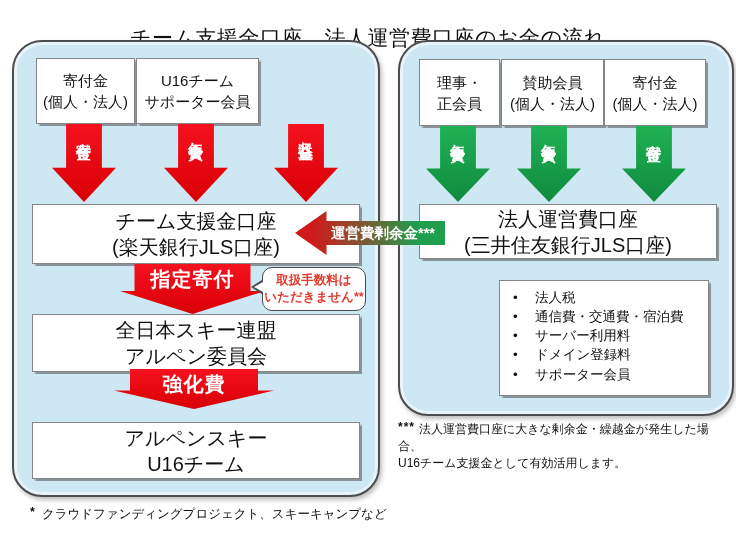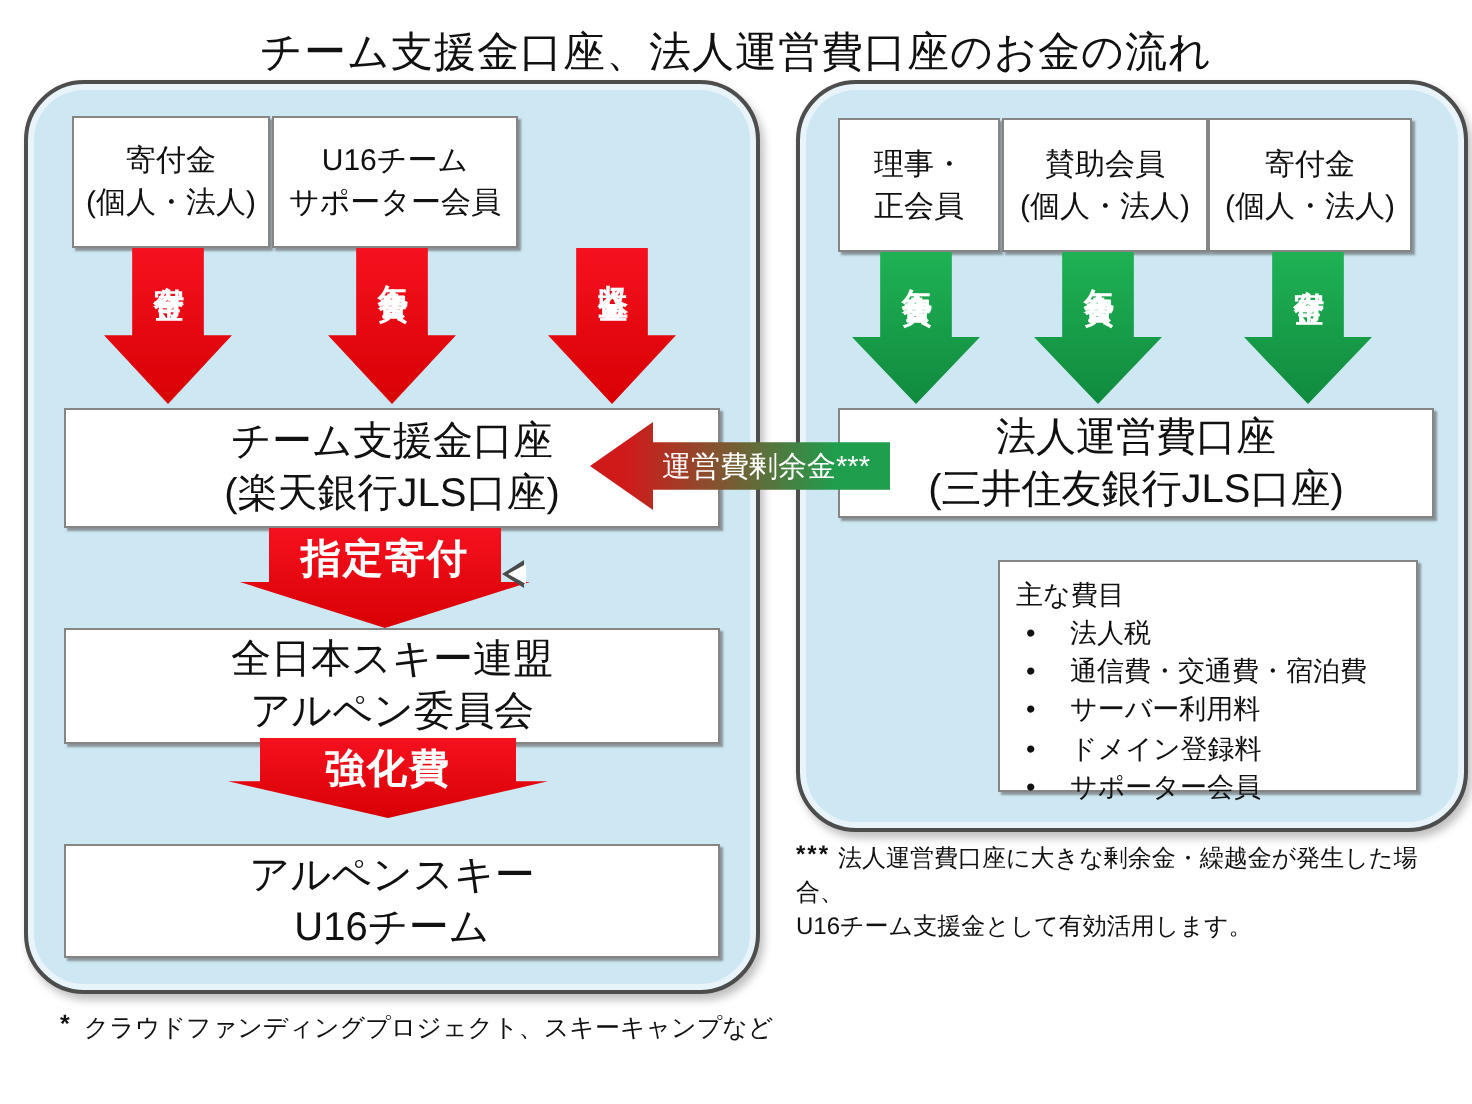--- a/index.html
+++ b/index.html
@@ -2,21 +2,21 @@
 <html><head>
 <meta charset="utf-8">
 <style>
   html,body{margin:0;padding:0;background:#fff;}
   .canvas{
     position:relative;width:736px;height:552px;background:#ffffff;
     font-family:"Liberation Sans","DejaVu Sans",sans-serif;color:#111;
     overflow:hidden;
   }
   .title{
-    position:absolute;top:12px;left:0;width:736px;text-align:center;
+    position:absolute;top:24px;left:0;width:736px;text-align:center;
     font-size:21px;letter-spacing:.5px;color:#111;
   }
   .panel{
     position:absolute;background:#cde7f3;border:2px solid #4d4d4d;
     border-radius:30px;box-shadow:2px 3px 4px rgba(0,0,0,.25),
     inset 0 0 0 3px rgba(255,255,255,.55);
   }
   .panel-left{left:12px;top:40px;width:364px;height:453px;}
   .panel-right{left:398px;top:40px;width:332px;height:372px;}
   .wbox{
@@ -47,21 +47,21 @@
     clip-path:polygon(10% 0,90% 0,90% 54%,100% 54%,50% 100%,0 54%,10% 54%);
     filter:drop-shadow(0 0 1px rgba(120,0,0,.6));z-index:4;
   }
   .d-arrow span{font-size:20px;font-weight:bold;color:#fff;padding-top:2px;letter-spacing:1px;}
   .surplus{
     position:absolute;left:295px;top:211px;width:150px;height:44px;z-index:6;
     background:linear-gradient(90deg,#d01a1a 12%,#1f9e4d 82%);
     clip-path:polygon(0 50%,21% 0,21% 23%,100% 23%,100% 77%,21% 77%,21% 100%);
     display:flex;align-items:center;justify-content:center;
   }
-  .surplus span{font-size:14.5px;font-weight:normal;color:#fff;padding-left:26px;white-space:nowrap;}
+  .surplus span{font-size:14.5px;font-weight:bold;color:#fff;padding-left:26px;white-space:nowrap;}
   .callout{
     position:absolute;left:262px;top:267px;width:102px;height:42px;z-index:5;
     background:#fff;border:1.5px solid #4a4a4a;border-radius:10px;
     display:flex;align-items:center;justify-content:center;text-align:center;
     font-size:12.5px;font-weight:bold;color:#e23b2e;line-height:1.35;
   }
   .tail-b{position:absolute;left:-11px;top:13px;width:0;height:0;
     border-top:7px solid transparent;border-bottom:7px solid transparent;
     border-right:11px solid #4a4a4a;}
   .tail-f{position:absolute;left:-8px;top:14.5px;width:0;height:0;
@@ -139,35 +139,36 @@
       <span>年会費</span>
     </div>
     <div class="v-arrow green" style="left:222px;top:84px;width:64px;height:76px;">
       <span>寄付金</span>
     </div>
 
     <div class="wbox acct pre" style="left:19px;top:162px;width:296px;height:53px;">法人運営費口座
 (三井住友銀行JLS口座)</div>
 
     <div class="expense">
-      <div>主な費目</div>
       <ul>
         <li>法人税</li>
         <li>通信費・交通費・宿泊費</li>
         <li>サーバー利用料</li>
         <li>ドメイン登録料</li>
         <li>サポーター会員</li>
       </ul>
     </div>
   </div>
 
   <div class="surplus">
     <span>運営費剰余金***</span>
   </div>
 
+  <div class="callout pre">取扱手数料は
+いただきません**</div>
   <div class="tail-b" style="position:absolute;left:251px;top:280px;z-index:5;"></div>
   <div class="tail-f" style="position:absolute;left:254px;top:281.5px;z-index:6;"></div>
 
   <div class="fn" style="left:30px;top:504px;">
     <span class="mk">*</span><span>クラウドファンディングプロジェクト、スキーキャンプなど</span>
   </div>
   <div class="fn fn-right">
     <span class="mk">***</span><span class="pre">法人運営費口座に大きな剰余金・繰越金が発生した場合、
 U16チーム支援金として有効活用します。</span>
   </div>

